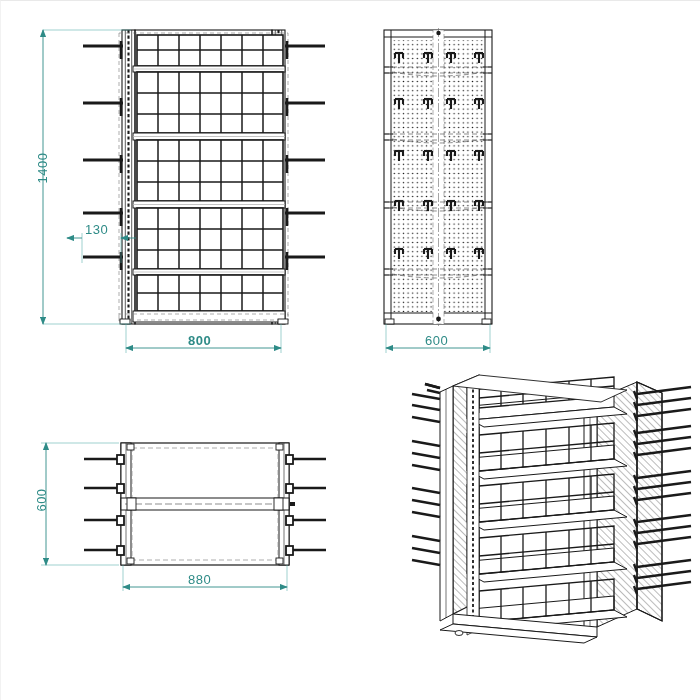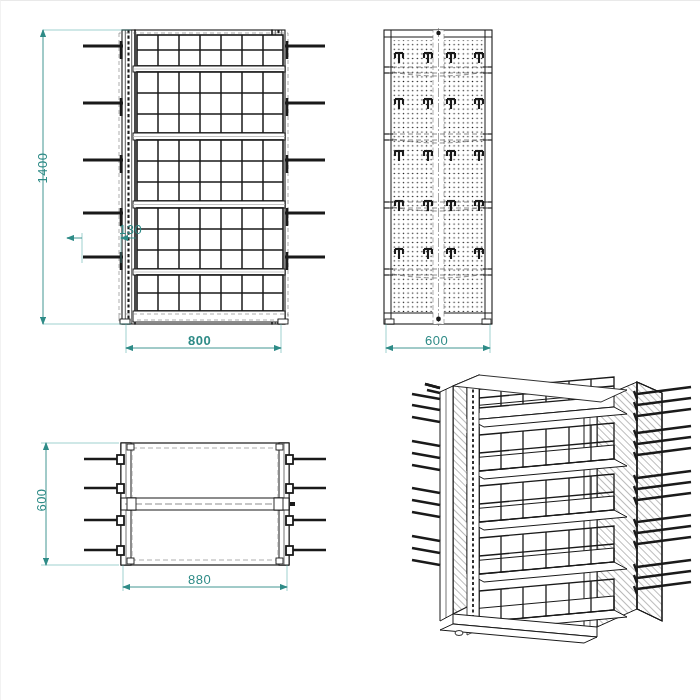--- a/index.html
+++ b/index.html
@@ -677,21 +677,21 @@
       <polygon points="452,385 478,374 626,389 600,401" fill="#ffffff" stroke="#1a1a1a" stroke-width="0.9"></polygon>
     </g>
 
   </svg>
 
   <div style="position:absolute; left:26px; top:158px; transform:rotate(-90deg); transform-origin:center;">
     <span class="dimtext" style="color:#2e8b87; display:inline-block; white-space:nowrap;">1400</span>
   </div>
 
   <div style="position:absolute; left:84px; top:219px;">
-    <span class="dimtext" style="color:#2e8b87;margin-left:34px;">130</span>
+    <span class="dimtext" style="color:#2e8b87;">130</span>
   </div>
 
   <div style="position:absolute; left:187px; top:330px;">
     <span class="dimtext" style="color:#2e8b87;font-weight:bold;">800</span>
   </div>
 
   <div style="position:absolute; left:424px; top:330px;">
     <span class="dimtext" style="color:#2e8b87;">600</span>
   </div>
 

